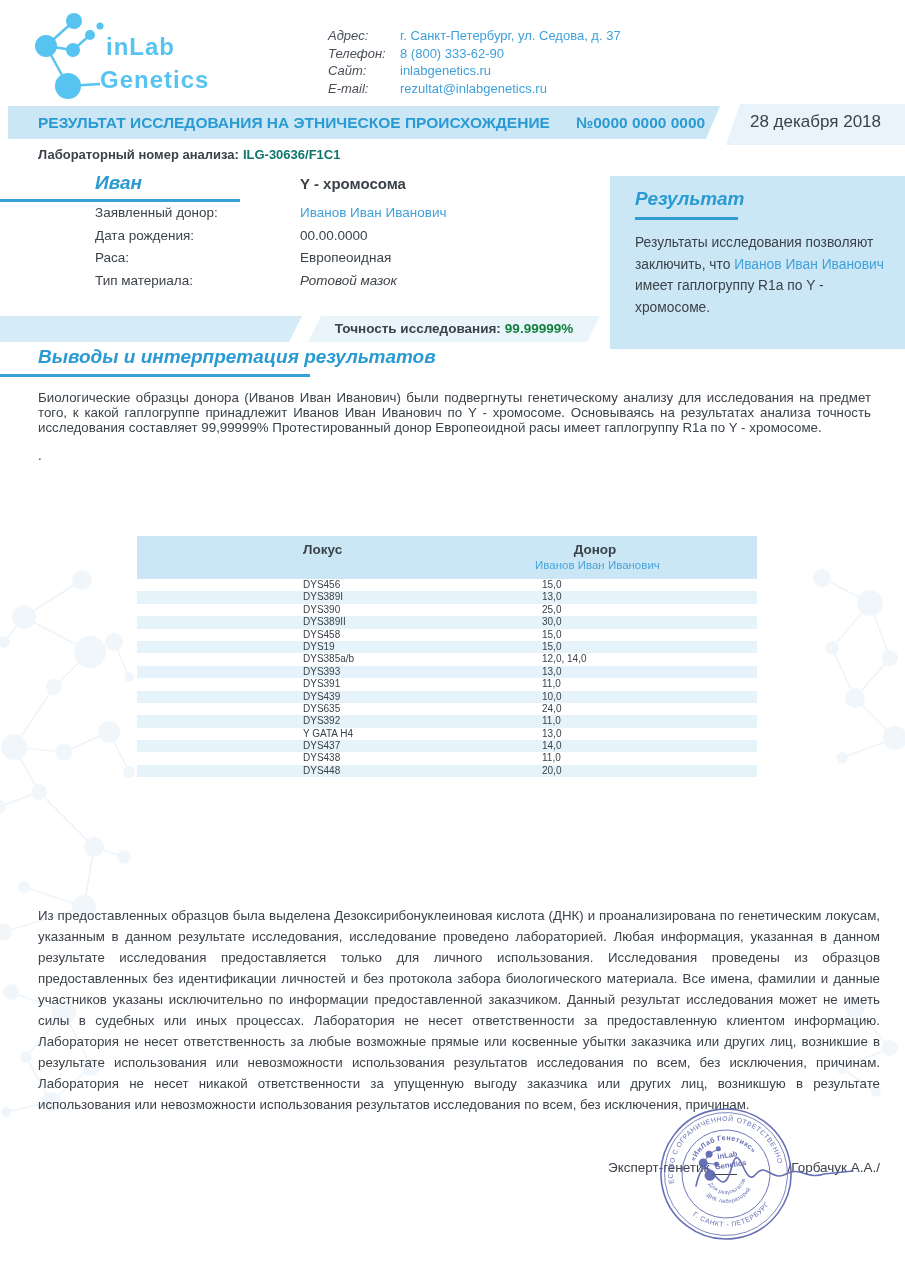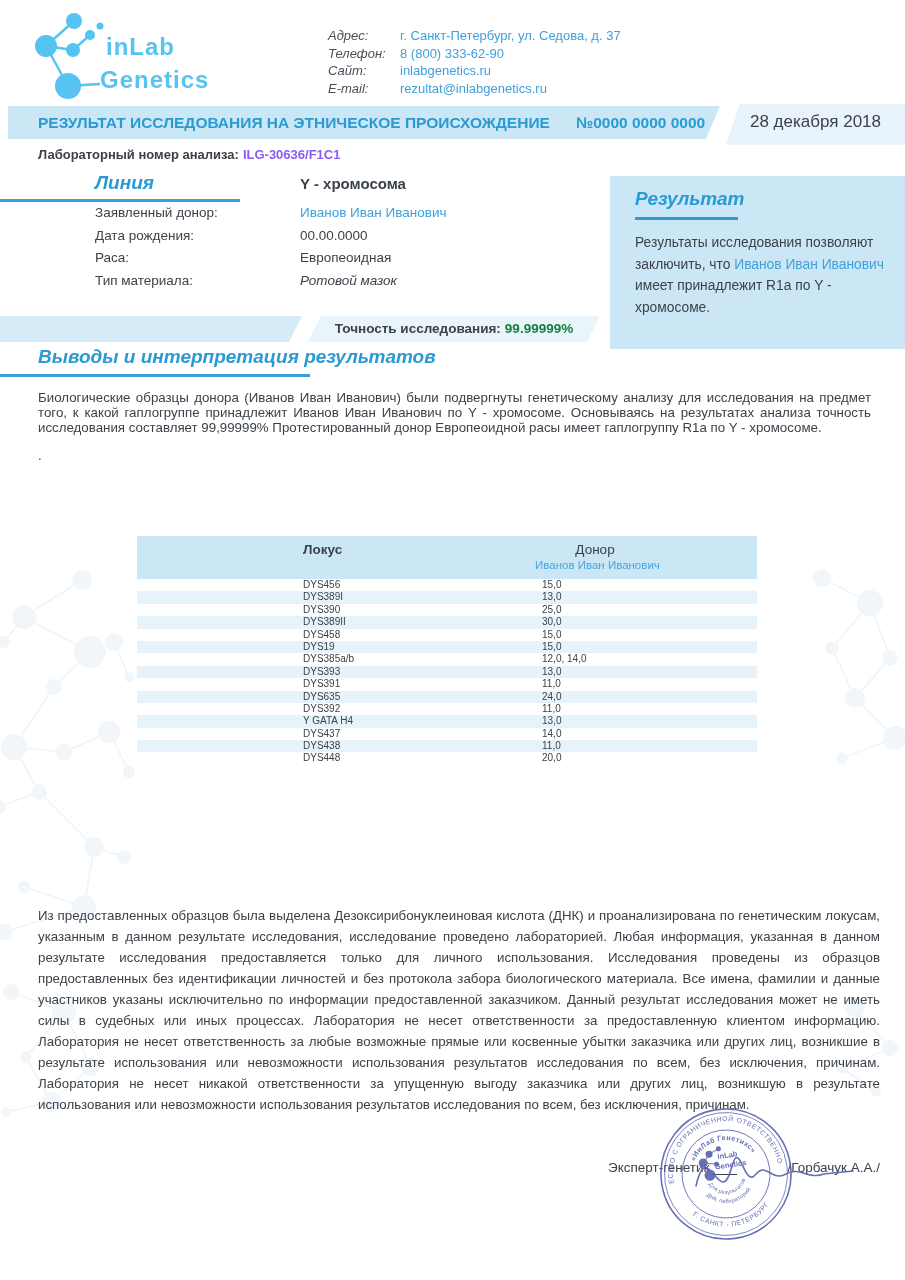--- a/index.html
+++ b/index.html
@@ -29,21 +29,21 @@
   
   .banner-main { position:absolute; left:8px; top:106px; width:712px; height:33px; background:#cbe7f6;
                  clip-path:polygon(0 0, 100% 0, calc(100% - 14px) 100%, 0 100%); line-height:33px; padding-left:30px; white-space:nowrap; }
   .banner-main .t { color:#2a9ad2; font-weight:bold; font-size:15.5px; }
   .banner-main .n { color:#2a9ad2; font-weight:bold; font-size:15.5px; margin-left:26px; }
   .banner-date { position:absolute; left:726px; top:104px; width:179px; height:41px; background:#e8f3fb;
                  clip-path:polygon(14px 0, 100% 0, 100% 100%, 0 100%); line-height:35px; text-align:center;
                  font-size:17px; color:#3b4249; }
 
   .lab-number { position:absolute; left:38px; top:147px; font-size:13px; font-weight:bold; }
-  .lab-number .val { color:#8b5cf6; margin-left:4px;text-align:center; }
+  .lab-number .val { color:#0f766e; margin-left:4px;text-align:center; }
 
   
   .sec-heading { font-style:italic; font-weight:bold; font-size:19px; color:#2a9ad2; }
   .line-heading { position:absolute; left:95px; top:172px; }
   .line-underline { position:absolute; left:0; top:199px; width:240px; height:3px; background:#36a0da; }
   .chromosome { position:absolute; left:300px; top:175px; font-weight:bold; font-size:15px; }
   .donor-rows { position:absolute; left:0; top:202px; width:600px; }
   .donor-row { position:relative; height:22.5px; font-size:13.5px; line-height:22.5px; }
   .donor-row .lbl { position:absolute; left:95px; }
   .donor-row .val { position:absolute; left:300px; }
@@ -69,21 +69,21 @@
   .concl-heading { position:absolute; left:38px; top:346px; }
   .concl-underline { position:absolute; left:0; top:374px; width:310px; height:3px; background:#36a0da; }
   .concl-par { position:absolute; left:38px; top:390px; width:833px; font-size:13.3px; line-height:15px; text-align:justify; }
   .concl-dot { position:absolute; left:38px; top:448px; font-size:13.3px; }
 
   
   .loci-table { position:absolute; left:137px; top:536px; width:620px; }
   .lt-head { position:relative; height:43px; background:#cbe7f6; }
   .lt-col1h { position:absolute; left:166px; top:6px; font-weight:bold; font-size:13.5px; }
   .lt-col2h { position:absolute; left:398px; top:6px; width:120px; text-align:center; }
-  .lt-col2h .h { font-weight:normal; font-size:13.5px; }
+  .lt-col2h .h { font-weight:bold; font-size:13.5px; }
   .lt-col2h .sub { color:#4aa4dd; font-size:11.5px; margin-top:2px; white-space:nowrap; }
   .lt-body { position:relative; }
   .lt-row { position:relative; height:12.4px; font-size:10px; line-height:12.4px; }
   .lt-row:nth-child(even) { background:#e7f3fb; }
   .lt-row .c1 { position:absolute; left:166px; }
   .lt-row .c2 { position:absolute; left:405px; }
 
   
   .disclaimer { position:absolute; left:38px; top:905px; width:842px; font-size:13.3px; line-height:21px; text-align:justify; }
 
@@ -222,21 +222,21 @@
 
   <div class="banner-main">
     <span class="t">РЕЗУЛЬТАТ ИССЛЕДОВАНИЯ НА ЭТНИЧЕСКОЕ ПРОИСХОЖДЕНИЕ</span><span class="n">№0000 0000 0000</span>
   </div>
   <div class="banner-date">28 декабря 2018</div>
 
   <div class="lab-number">
     <span>Лабораторный номер анализа:</span><span class="val">ILG-30636/F1C1</span>
   </div>
 
-  <div class="sec-heading line-heading">Линия</div>
+  <div class="sec-heading line-heading">Иван</div>
   <div class="line-underline"></div>
   <div class="chromosome">Y - хромосома</div>
 
   <div class="donor-rows">
     <div class="donor-row">
       <span class="lbl">Заявленный донор:</span>
       <span class="val blue">Иванов Иван Иванович</span>
     </div>
     <div class="donor-row">
       <span class="lbl">Дата рождения:</span>
@@ -249,21 +249,21 @@
     <div class="donor-row">
       <span class="lbl">Тип материала:</span>
       <span class="val italic">Ротовой мазок</span>
     </div>
   </div>
 
   <div class="result-panel">
     <div class="sec-heading result-heading">Результат</div>
     <div class="result-underline"></div>
     <div class="result-text">
-      <span>Результаты исследования позволяют заключить, что </span><span class="name">Иванов Иван Иванович</span><span> имеет принадлежит R1a по Y - хромосоме.</span>
+      <span>Результаты исследования позволяют заключить, что </span><span class="name">Иванов Иван Иванович</span><span> имеет гаплогруппу R1a по Y - хромосоме.</span>
     </div>
   </div>
 
   <div class="acc-seg1"></div>
   <div class="acc-seg2">
     <span>Точность исследования:</span><span class="val">99.99999%</span>
   </div>
 
   <div class="sec-heading concl-heading">Выводы и интерпретация результатов</div>
   <div class="concl-underline"></div>
@@ -317,20 +317,24 @@
     <div class="lt-row">
       <span class="c1">DYS393</span>
       <span class="c2">13,0</span>
     </div>
 
     <div class="lt-row">
       <span class="c1">DYS391</span>
       <span class="c2">11,0</span>
     </div>
 
+    <div class="lt-row">
+      <span class="c1">DYS439</span>
+      <span class="c2">10,0</span>
+    </div>
 
     <div class="lt-row">
       <span class="c1">DYS635</span>
       <span class="c2">24,0</span>
     </div>
 
     <div class="lt-row">
       <span class="c1">DYS392</span>
       <span class="c2">11,0</span>
     </div>

